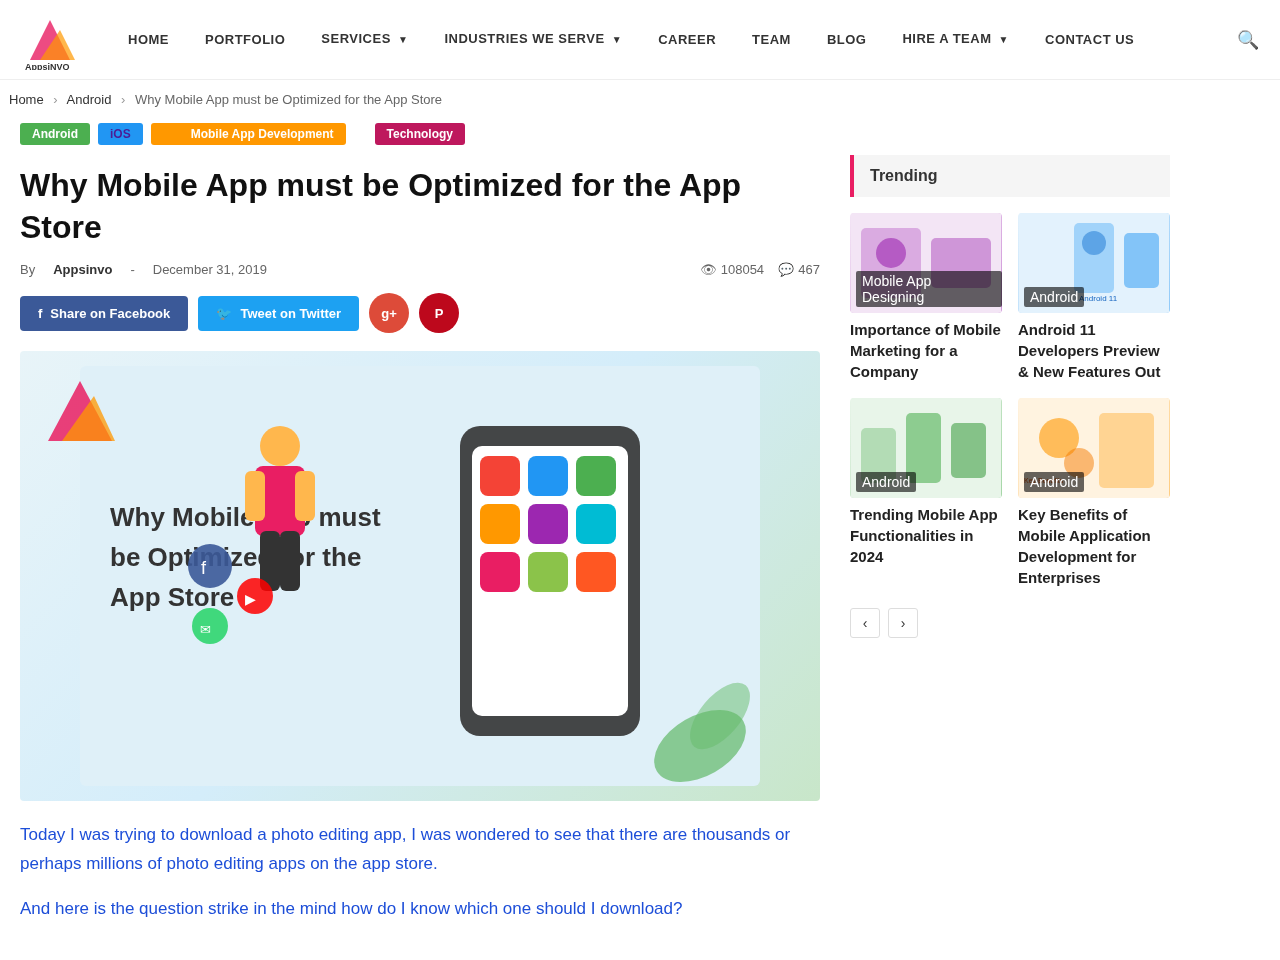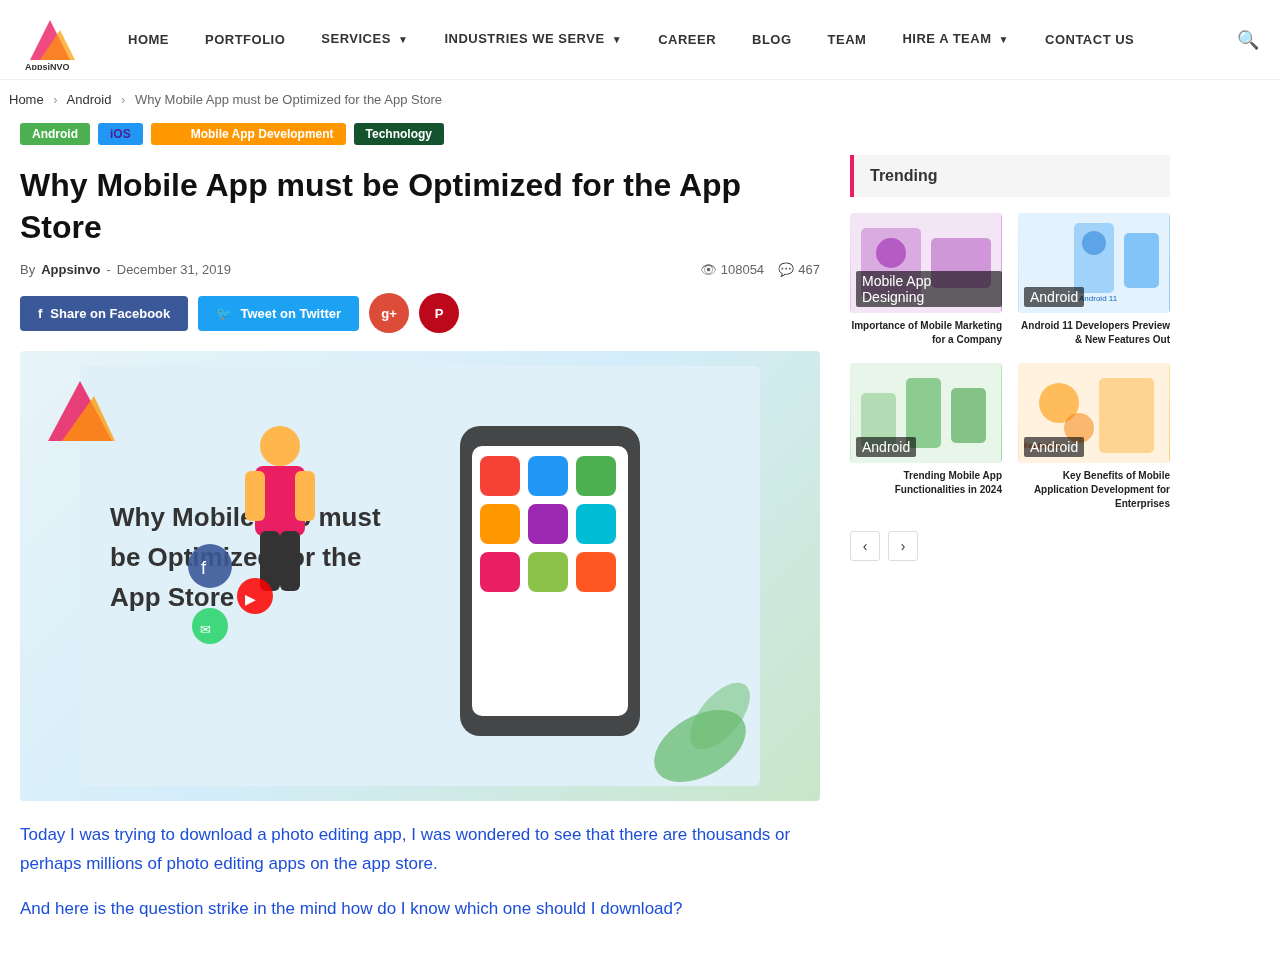--- a/index.html
+++ b/index.html
@@ -66,21 +66,21 @@
     .tag {
       padding: 4px 12px;
       font-size: 12px;
       font-weight: 600;
       border-radius: 3px;
       cursor: pointer;
     }
     .tag-android { background: #4caf50; color: #fff; }
     .tag-ios { background: #2196f3; color: #4c1d95; }
     .tag-mobile { background: #ff9800; color: #fff; padding-left: 40px; }
-    .tag-tech { background: #14532d; color: #fff; }
+    .tag-tech { background: #be185d; color: #fff; margin-left: 21px; }
 
     
     .main-wrapper {
       display: flex;
       padding: 0 20px;
       gap: 30px;
     }
     .content-area { flex: 1; max-width: 800px; }
     .sidebar { width: 320px; min-width: 320px; }
 
@@ -95,21 +95,21 @@
 
     
     .article-meta {
       display: flex;
       align-items: center;
       justify-content: space-between;
       margin-bottom: 16px;
       font-size: 13px;
       color: #666;
     }
-    .article-meta .left { display: flex; align-items: center; gap: 6px; }
+    .article-meta .left { display: flex; align-items: center; gap: 18px; }
     .article-meta .author { font-weight: 700; color: #333; }
     .article-meta .right { display: flex; align-items: center; gap: 14px; }
     .meta-views, .meta-comments { display: flex; align-items: center; gap: 4px; color: #666; }
 
     
     .share-buttons {
       display: flex;
       gap: 10px;
       margin-bottom: 18px;
       align-items: center;
@@ -188,25 +188,24 @@
       position: absolute;
       bottom: 6px;
       left: 6px;
       background: rgba(0,0,0,0.6);
       color: #fff;
       font-size: 14px;
       padding: 2px 6px;
       border-radius: 2px;
     }
     .trending-card-title {
-      font-size: 10px;
+      font-size: 15px;
       font-weight: 600;
       color: #222;
       line-height: 1.4;
-      text-align: right;
     }
 
     
     .thumb-1 { background: linear-gradient(135deg, #f3e5f5, #ce93d8); }
     .thumb-2 { background: linear-gradient(135deg, #e3f2fd, #90caf9); }
     .thumb-3 { background: linear-gradient(135deg, #e8f5e9, #a5d6a7); }
     .thumb-4 { background: linear-gradient(135deg, #fff3e0, #ffcc80); }
 
     
     .pagination {
@@ -249,24 +248,24 @@
     <li>
         <a href="#">SERVICES <span class="caret">▼</span></a>
       </li>
     <li>
         <a href="#">INDUSTRIES WE SERVE <span class="caret">▼</span></a>
       </li>
     <li>
         <a href="#">CAREER</a>
       </li>
     <li>
+        <a href="#">TEAM</a>
+      </li>
+    <li>
         <a href="#">BLOG</a>
-      </li>
-    <li>
-        <a href="#">TEAM</a>
       </li>
     <li>
         <a href="#">HIRE A TEAM <span class="caret">▼</span></a>
       </li>
     <li>
         <a href="#">CONTACT US</a>
       </li>
   </ul>
   <span class="nav-search">🔍</span>
 </nav>

